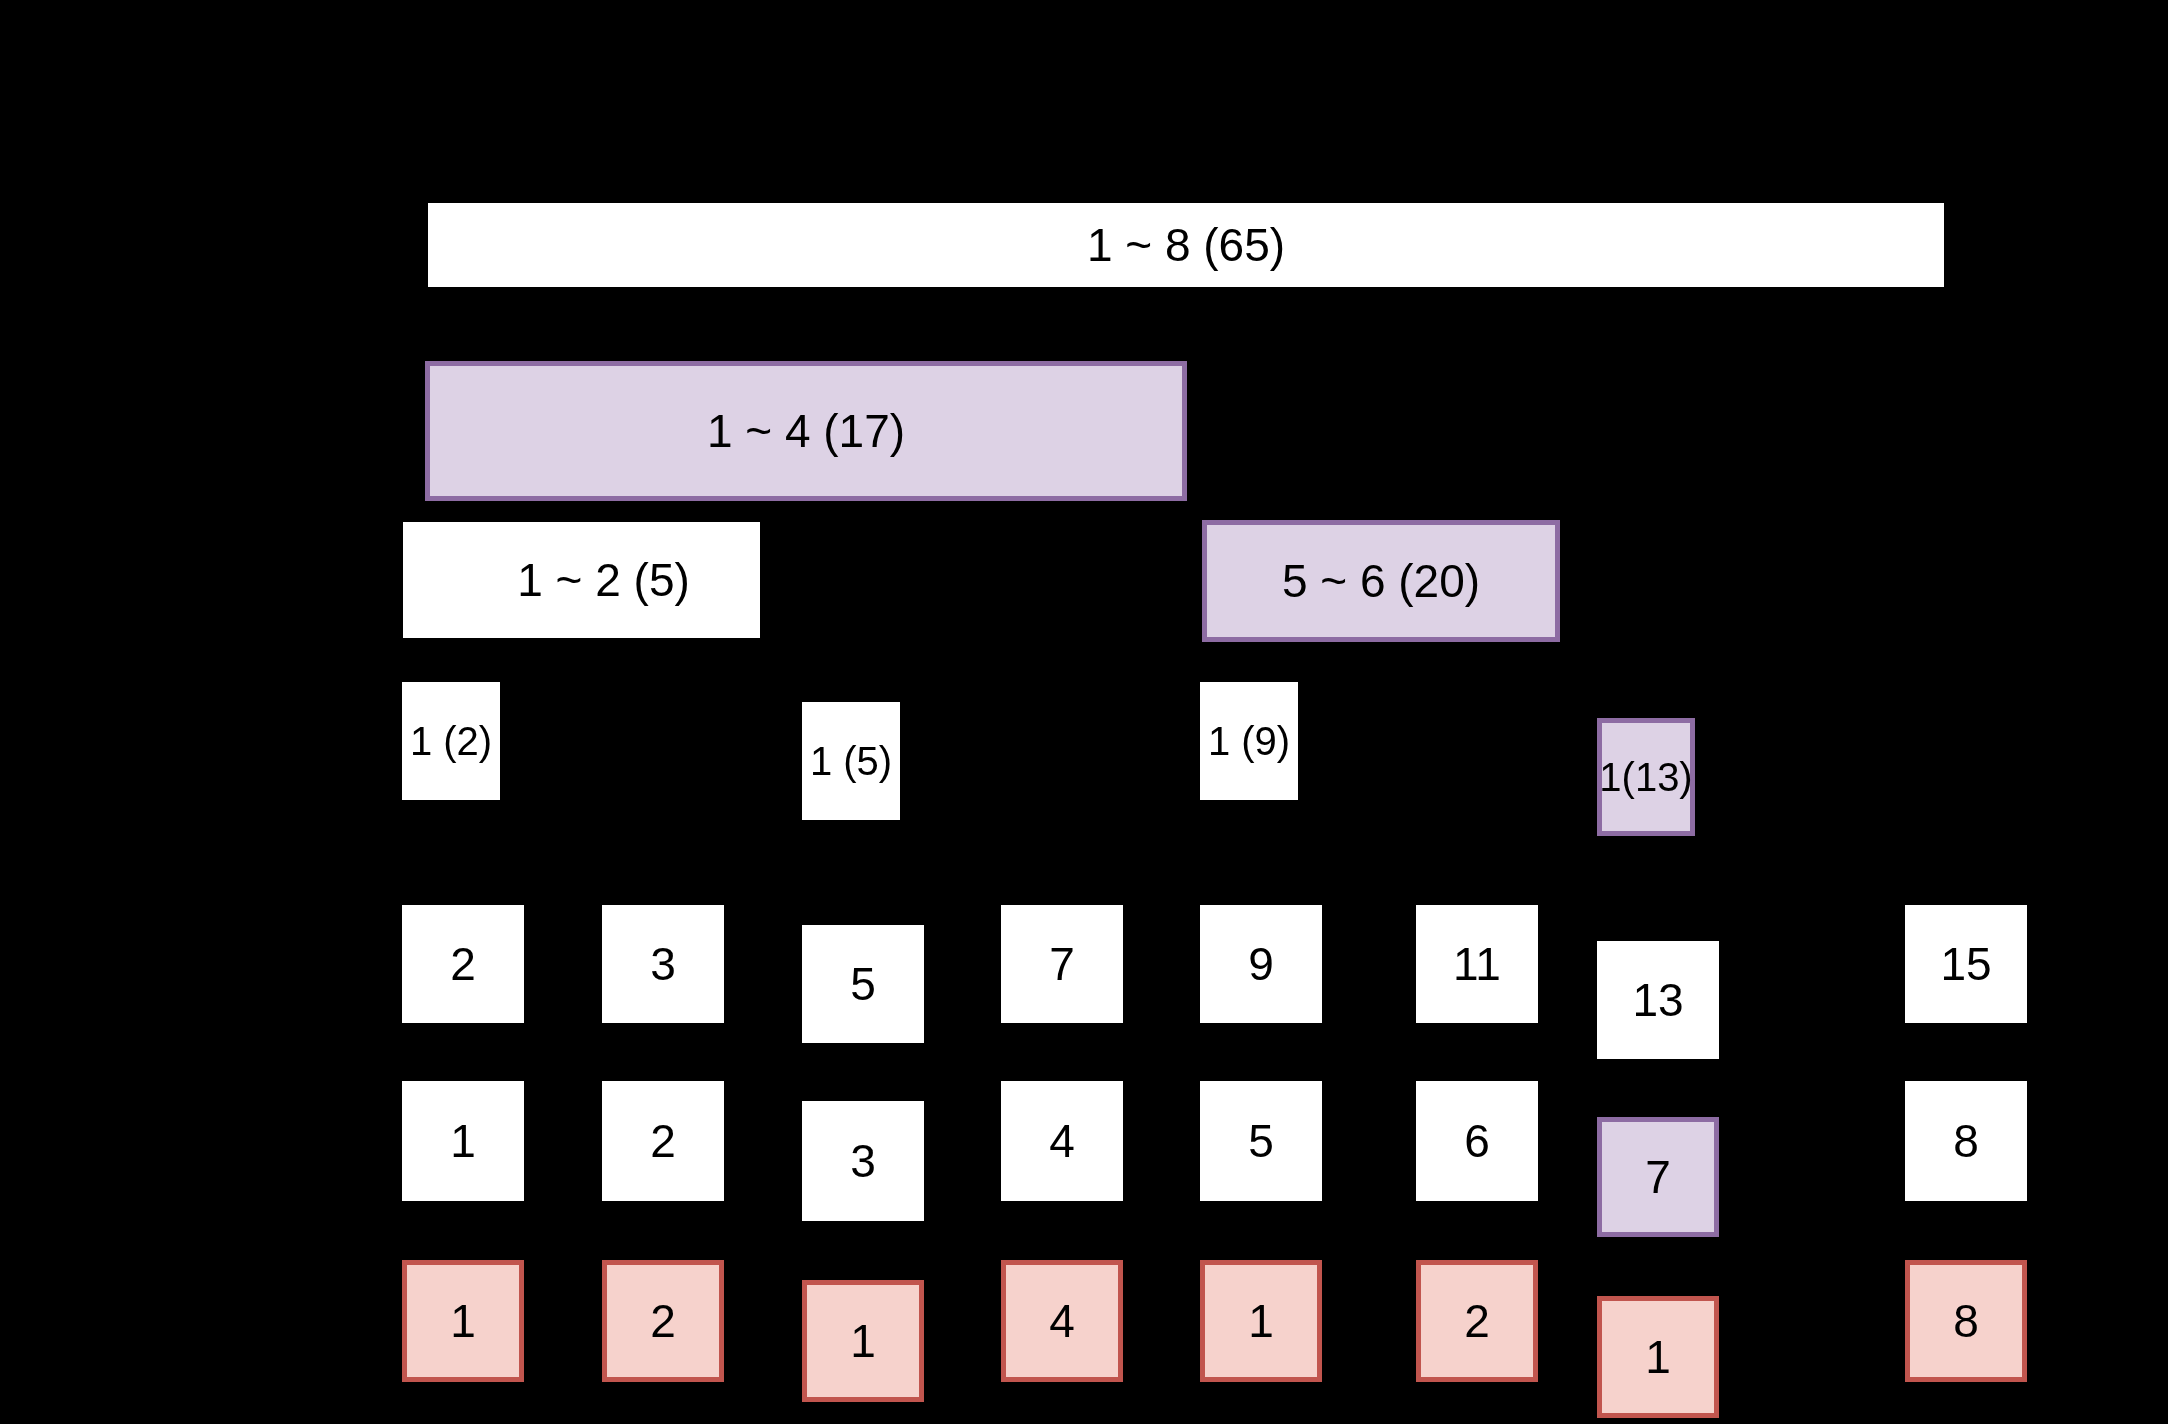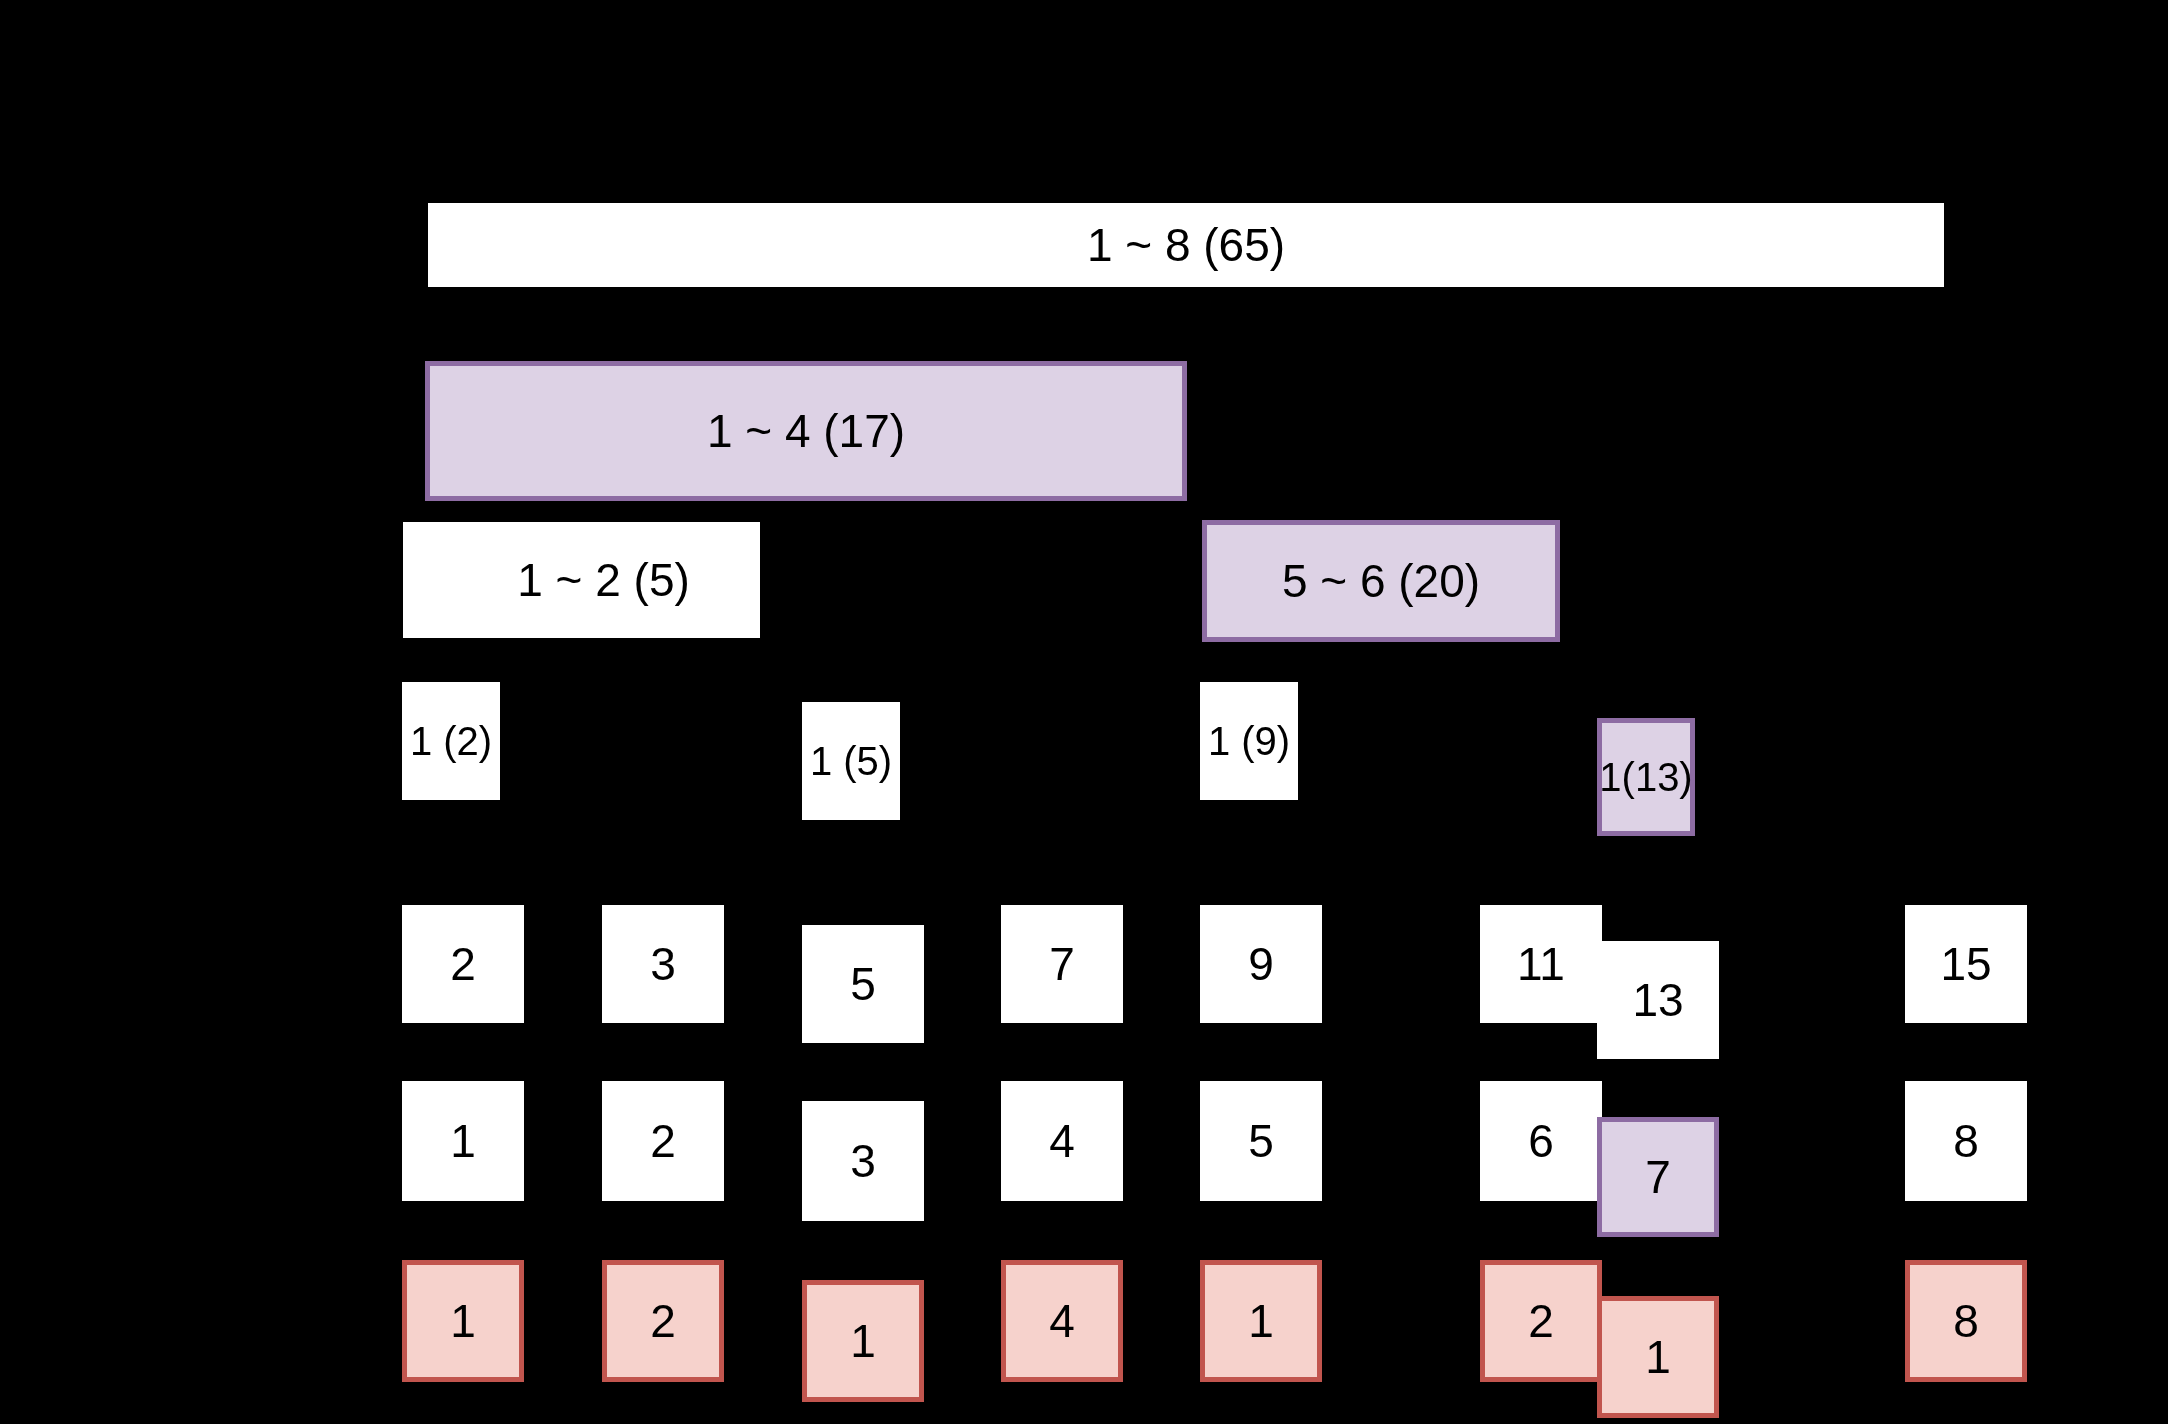--- a/index.html
+++ b/index.html
@@ -34,21 +34,21 @@
 
   
   .l1{left:404px;top:203px;width:1516px;height:84px;margin-left:24px;}
   .l2{left:401px;top:361px;width:762px;height:140px;margin-left:24px;}
   .l3a{left:403px;top:522px;width:357px;height:116px;padding-left:44px;}
   .l3b{left:1202px;top:520px;width:358px;height:122px;}
   .l4{top:682px;width:98px;height:118px;font-size:40px;}
 
   
   .c1{left:402px;}.c2{left:602px;}.c3{left:802px;margin-top:20px;}.c4{left:1001px;}
-  .c5{left:1200px;}.c6{left:1480px;}.c7{left:1597px;margin-top:36px;}.c8{left:1905px;}
+  .c5{left:1200px;}.c6{left:1416px;}.c7{left:1597px;margin-top:36px;}.c8{left:1905px;}
   .cell{width:122px;height:118px;}
   .row-values{top:905px;}
   .row-indices{top:1081px;height:120px;}
   .row-lowbits{top:1260px;height:122px;}
 </style>
 </head>
 <body>
 
 <div class="canvas">
 

